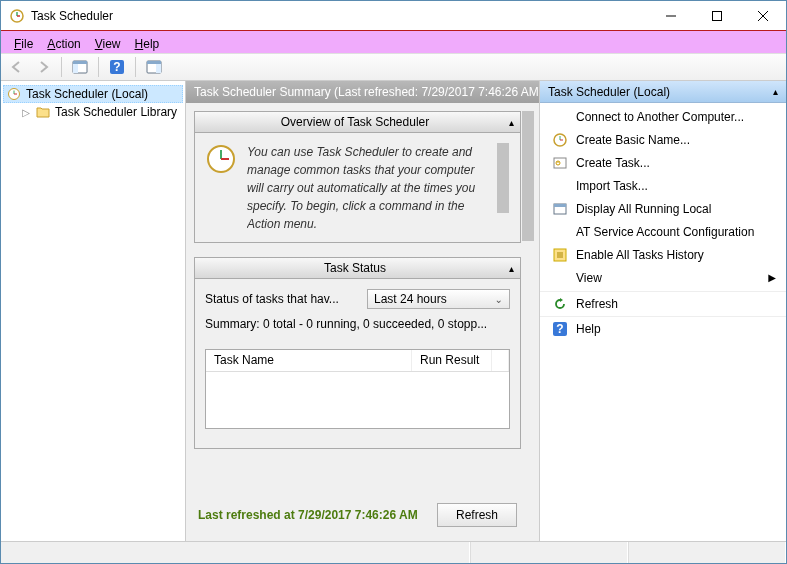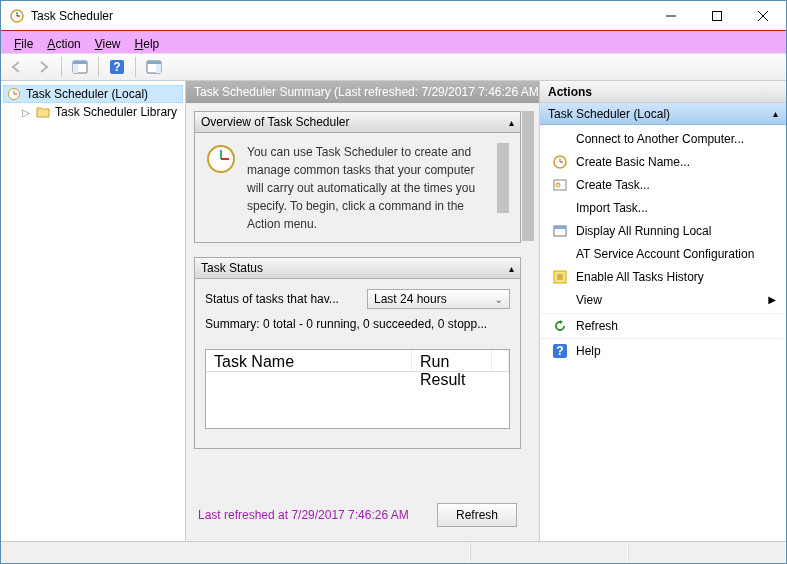--- a/index.html
+++ b/index.html
@@ -31,40 +31,40 @@
   .tree .child { margin-left: 16px; }
   
   .center { flex: 1; display: flex; flex-direction: column; background: #f0f0f0; border-right: 1px solid #ccc; min-width: 0; }
   .center-header { height: 22px; background: linear-gradient(#b8b8b8,#9f9f9f); color: #fff; font-size: 12px; display: flex; align-items: center; padding: 0 8px; white-space: nowrap; overflow: hidden; }
   .center-body { flex: 1; padding: 8px 18px 8px 8px; overflow: hidden; position: relative; display: flex; flex-direction: column; gap: 14px; }
   .cscroll { position: absolute; top: 8px; right: 4px; width: 14px; bottom: 40px; background: #f0f0f0; }
   .cscroll .thumb { position: absolute; top: 0; left: 1px; right: 1px; height: 130px; background: #c2c2c2; }
   
   .panel { background: #f0f0f0; }
   .panel-h { height: 22px; background: linear-gradient(#f8f8f8,#d8d8d8); border: 1px solid #aaa; display: flex; align-items: center; padding: 0 6px; }
-  .panel-h .pt { flex: 1; }
+  .panel-h .pt { flex: 1; text-align: center; }
   .panel-h .caret { font-size: 10px; }
   .panel-b { border: 1px solid #aaa; border-top: none; background: #f0f0f0; padding: 10px; position: relative; }
   
   .ov-body { display: flex; gap: 10px; height: 110px; overflow: hidden; }
-  .ov-text { flex: 1; line-height: 1.5; color: #333; overflow: hidden; }
+  .ov-text { flex: 1; line-height: 1.5; color: #333; overflow: hidden; font-style: italic; }
   .ov-scroll { width: 14px; background: #f0f0f0; position: relative; }
   .ov-scroll .thumb { position: absolute; top: 0; left: 1px; right: 1px; height: 70px; background: #c2c2c2; }
   
   .status-row { display: flex; align-items: center; gap: 8px; margin-bottom: 8px; }
   .status-row .lbl { flex: 1; white-space: nowrap; overflow: hidden; text-overflow: ellipsis; }
   .dd { width: 143px; height: 20px; border: 1px solid #adadad; background: linear-gradient(#fff,#e8e8e8); display: inline-flex; align-items: center; padding: 0 6px; justify-content: space-between; font-size: 11px; }
   .dd .chev { font-size: 10px; color: #555; }
   
   .grid { height: 80px; background: #fff; border: 1px solid #aaa; position: relative; }
   .grid-head { display: flex; background: #fff; border-bottom: 1px solid #ddd; height: 22px; }
-  .grid-head div { padding: 3px 8px; border-right: 1px solid #eee; font-size: 16px; }
+  .grid-head div { padding: 3px 8px; border-right: 1px solid #eee; font-size: 12px; }
   
   .refresh-row { display: flex; align-items: center; gap: 12px; padding: 6px 4px; }
-  .refresh-row .rtext { flex: 1; font-size: 12px; color: #a21caf; }
+  .refresh-row .rtext { flex: 1; font-size: 12px; color: #4d7c0f; font-weight: bold; }
   .btn { width: 80px; height: 24px; border: 1px solid #adadad; background: linear-gradient(#fdfdfd,#e6e6e6); text-align: center; line-height: 22px; font-size: 12px; }
   
   .actions { width: 246px; background: #fff; display: flex; flex-direction: column; }
   .actions-h { height: 22px; background: linear-gradient(#f8f8f8,#e0e0e0); border-bottom: 1px solid #ccc; font-weight: bold; padding: 0 8px; display: flex; align-items: center; }
   .actions-sub { height: 22px; background: linear-gradient(#cfe5fb,#a8cdf0); border-bottom: 1px solid #99b8d8; display: flex; align-items: center; padding: 0 8px; }
   .actions-sub .astitle { flex: 1; }
   .actions-sub .acaret { font-size: 10px; }
   .action-list { flex: 1; overflow: auto; padding: 2px 0; }
   .aitem { display: flex; align-items: center; height: 23px; padding: 0 10px 0 20px; gap: 8px; cursor: default; position: relative; }
   .aitem.sep { border-top: 1px solid #eee; margin-top: 2px; padding-top: 2px; }
@@ -234,21 +234,20 @@
 
         <div style="flex:1;"></div>
         <div class="refresh-row">
            <span class="rtext">Last refreshed at 7/29/2017 7:46:26 AM</span>
            <span class="btn">Refresh</span>
         </div>
       </div>
     </div>
 
     <div class="actions">
-      <div class="actions-h">Actions</div>
       <div class="actions-sub">
         <span class="astitle">Task Scheduler (Local)</span>
         <span class="acaret">▴</span>
       </div>
       <div class="action-list" id="action-list">
           <div class="aitem">
             <span class="ai"></span>
             <span>Connect to Another Computer...</span>
           </div>
           <div class="aitem">

